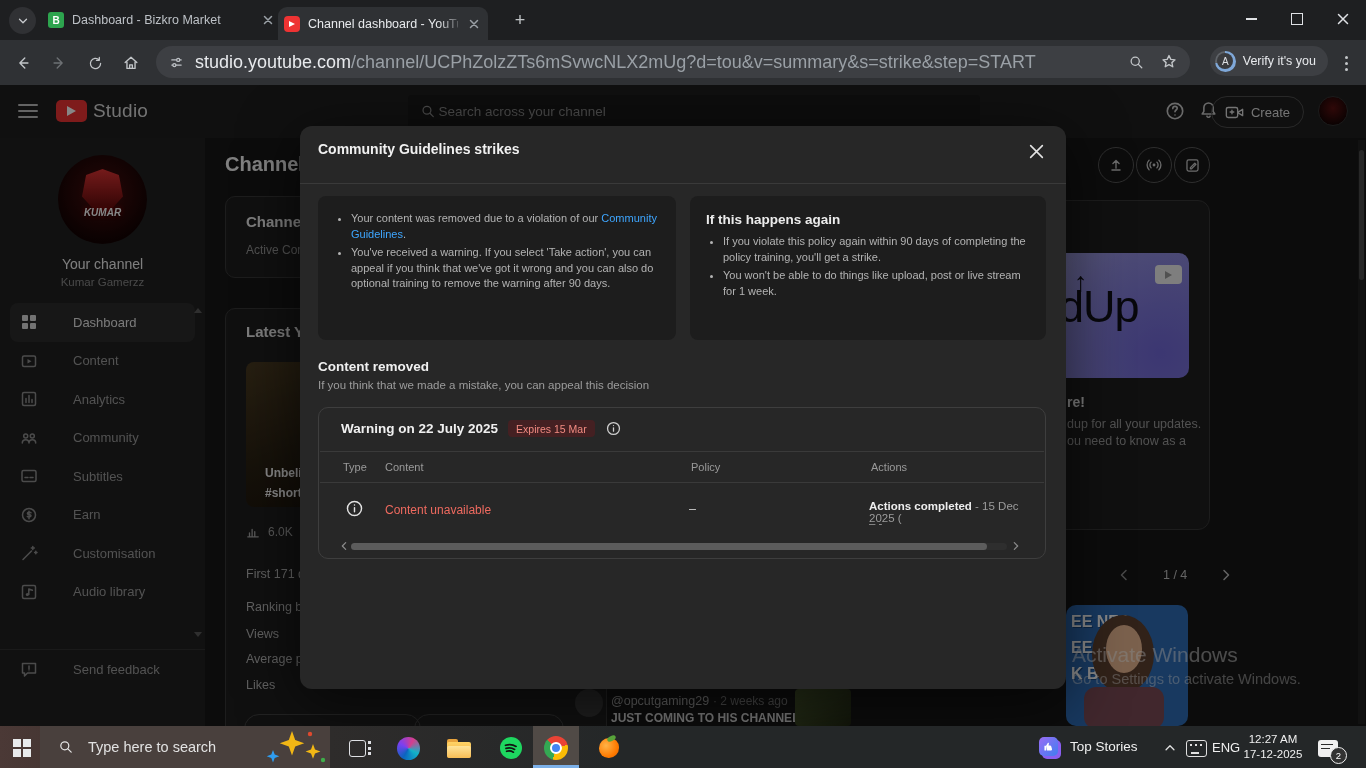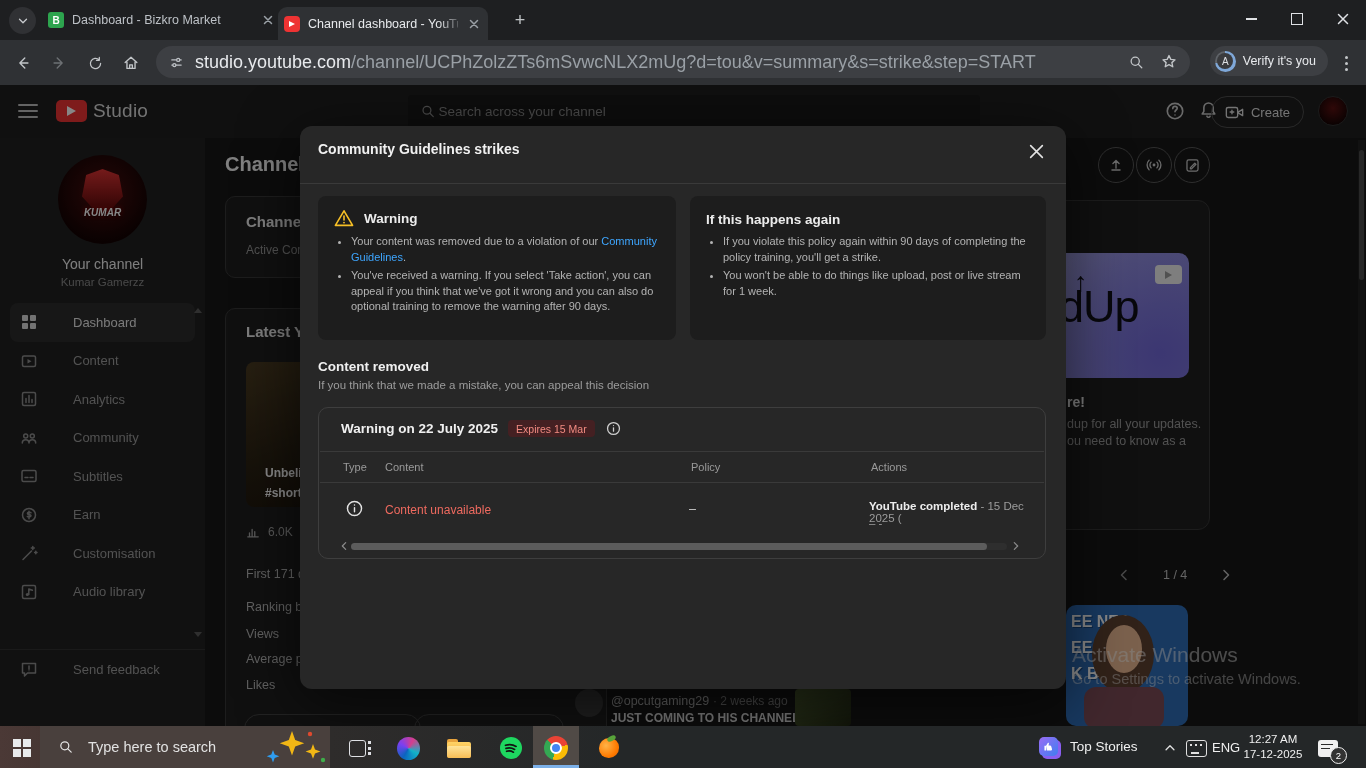--- a/index.html
+++ b/index.html
@@ -453,28 +453,20 @@
     <div class="modal">
       <div class="m-title">Community Guidelines strikes</div>
       <div class="m-close">
         <svg class="i" width="17" height="17" viewBox="0 0 16 16" stroke-width="1.6">
             <path d="M2.5 2.5l11 11M13.5 2.5l-11 11"></path>
           </svg>
       </div>
       <div class="m-div"></div>
 
       <div class="m-card" style="left:18px;width:358px">
-        <h4 style="display:flex;align-items:center;gap:10px">
-          <svg width="20" height="18" viewBox="0 0 20 18">
-            <path d="M10 1.8L18.6 16.4H1.4z" fill="none" stroke="#f6bf26" stroke-width="1.6" stroke-linejoin="round"></path>
-            <path d="M10 7v4" stroke="#f6bf26" stroke-width="1.6" stroke-linecap="round"></path>
-            <circle cx="10" cy="13.6" r=".9" fill="#f6bf26"></circle>
-          </svg>
-          <span>Warning</span>
-        </h4>
         <ul>
           <li><span>Your content was removed due to a violation of our </span><a class="blue" href="#">Community Guidelines</a><span>.</span></li>
           <li>You've received a warning. If you select 'Take action', you can appeal if you think that we've got it wrong and you can also do optional training to remove the warning after 90 days.</li>
         </ul>
       </div>
 
       <div class="m-card" style="left:390px;width:356px">
         <h4 style="margin-top:3px">If this happens again</h4>
         <ul>
           <li>If you violate this policy again within 90 days of completing the policy training, you'll get a strike.</li>
@@ -503,21 +495,21 @@
         <div class="tdiv" style="top:74px"></div>
 
         <div>
           <svg class="i" width="19" height="19" viewBox="0 0 20 20" style="position:absolute;left:26px;top:91px;color:#e3e3e3">
               <circle cx="10" cy="10" r="7.4"></circle>
               <path d="M10 9.2v4.2"></path>
               <circle cx="10" cy="6.4" r=".8" fill="currentColor" stroke="none"></circle>
             </svg>
           <span style="position:absolute;left:66px;top:95px;font-size:12px;color:#ee6a5f">Content unavailable</span>
           <span style="position:absolute;left:370px;top:94px;font-size:12.5px;color:#cfcfcf">–</span>
-          <span style="position:absolute;left:550px;top:92px;font-size:11.5px;color:#9c9c9c"><b style="color:#ededed">YouTube completed</b> <span>- 15 Dec 2025 (</span></span>
+          <span style="position:absolute;left:550px;top:92px;font-size:11.5px;color:#9c9c9c"><b style="color:#ededed">Actions completed</b> <span>- 15 Dec 2025 (</span></span>
           <span style="position:absolute;left:550px;top:109px;font-size:11.5px;color:#9c9c9c">– -</span>
         </div>
 
         <svg class="i" width="10" height="10" viewBox="0 0 12 12" style="position:absolute;left:20px;top:133px;color:#8a8a8a">
             <path d="M8 2L4 6l4 4"></path>
           </svg>
         <div class="hscroll">
             <div class="hthumb"></div>
           </div>
         <svg class="i" width="10" height="10" viewBox="0 0 12 12" style="position:absolute;right:24px;top:133px;color:#8a8a8a">

